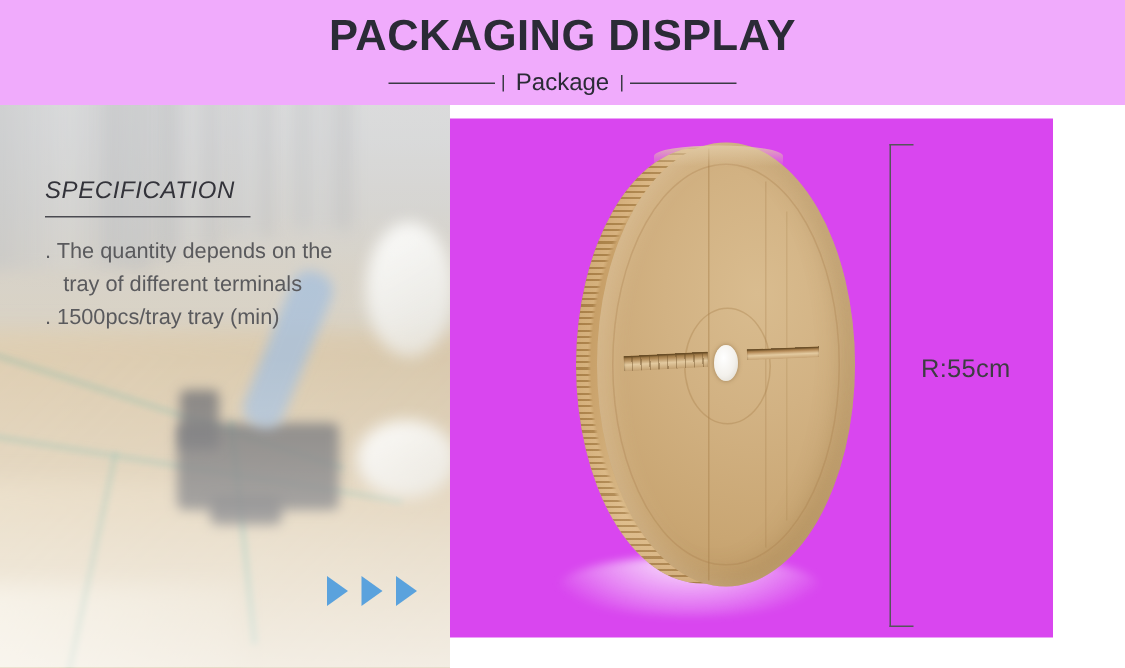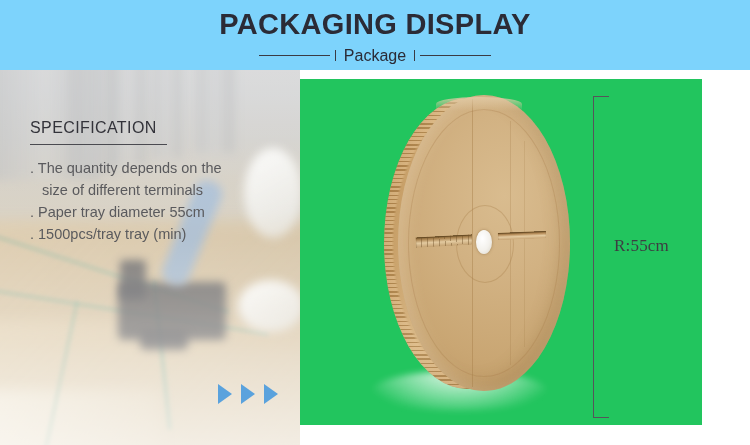--- a/index.html
+++ b/index.html
@@ -14,21 +14,21 @@
     overflow: hidden;
     font-family: "Liberation Sans", sans-serif;
     -webkit-font-smoothing: antialiased;
   }
 
   
   #header {
     position: absolute;
     left: 0; top: 0;
     width: 750px; height: 70px;
-    background: #7dd3fc;
+    background: #f0abfc;
     z-index: 40;
   }
   #page-title {
     position: absolute;
     left: 0; top: 7px;
     width: 750px;
     text-align: center;
     font-size: 29px;
     font-weight: bold;
     letter-spacing: 0.3px;
@@ -122,20 +122,21 @@
     position: absolute;
     left: 30px; top: 118px;
     width: 265px;
     z-index: 25;
   }
   #spec-heading {
     font-size: 16px;
     color: #33333a;
     letter-spacing: 0.4px;
     line-height: 20px;
+    font-style: italic;
   }
   #spec-rule {
     width: 137px;
     height: 1px;
     background: #4a4a50;
     margin-top: 6px;
     margin-bottom: 12px;
   }
   .spec-item {
     font-size: 14.5px;
@@ -157,24 +158,23 @@
     border-top: 10px solid transparent;
     border-bottom: 10px solid transparent;
     border-left: 14px solid #5aa2dd;
   }
 
   
   #product-panel {
     position: absolute;
     left: 300px; top: 79px;
     width: 402px; height: 346px;
-    background: #22c55e;
+    background: #d946ef;
     z-index: 30;
     overflow: hidden;
-    font-family: Liberation Serif, serif;
   }
 
   
   #reel-reflection {
     position: absolute;
     left: 72px; top: 292px;
     width: 175px; height: 40px;
     background: radial-gradient(ellipse at 50% 0%, rgba(255,255,255,.92), rgba(255,255,255,.30) 55%, rgba(255,255,255,0) 80%);
     border-radius: 50%;
     filter: blur(3px);
@@ -353,22 +353,21 @@
   <div class="ph-glove" style="left:238px; top:210px; width:66px; height:52px;"></div>
   <div class="ph-glove" style="left:244px; top:78px; width:58px; height:90px;"></div>
 
   <div id="photo-wash"></div>
 </div>
 
 <div id="spec-block">
   <div id="spec-heading">SPECIFICATION</div>
   <div id="spec-rule"></div>
   <div class="spec-item">. The quantity depends on the</div>
-  <div class="spec-item">   size of different terminals</div>
-  <div class="spec-item">. Paper tray diameter 55cm</div>
+  <div class="spec-item">   tray of different terminals</div>
   <div class="spec-item">. 1500pcs/tray tray (min)</div>
 </div>
 
 <div id="arrows">
   <span class="arrow-tri"></span>
   <span class="arrow-tri"></span>
   <span class="arrow-tri"></span>
 </div>
 
 <div id="product-panel">

